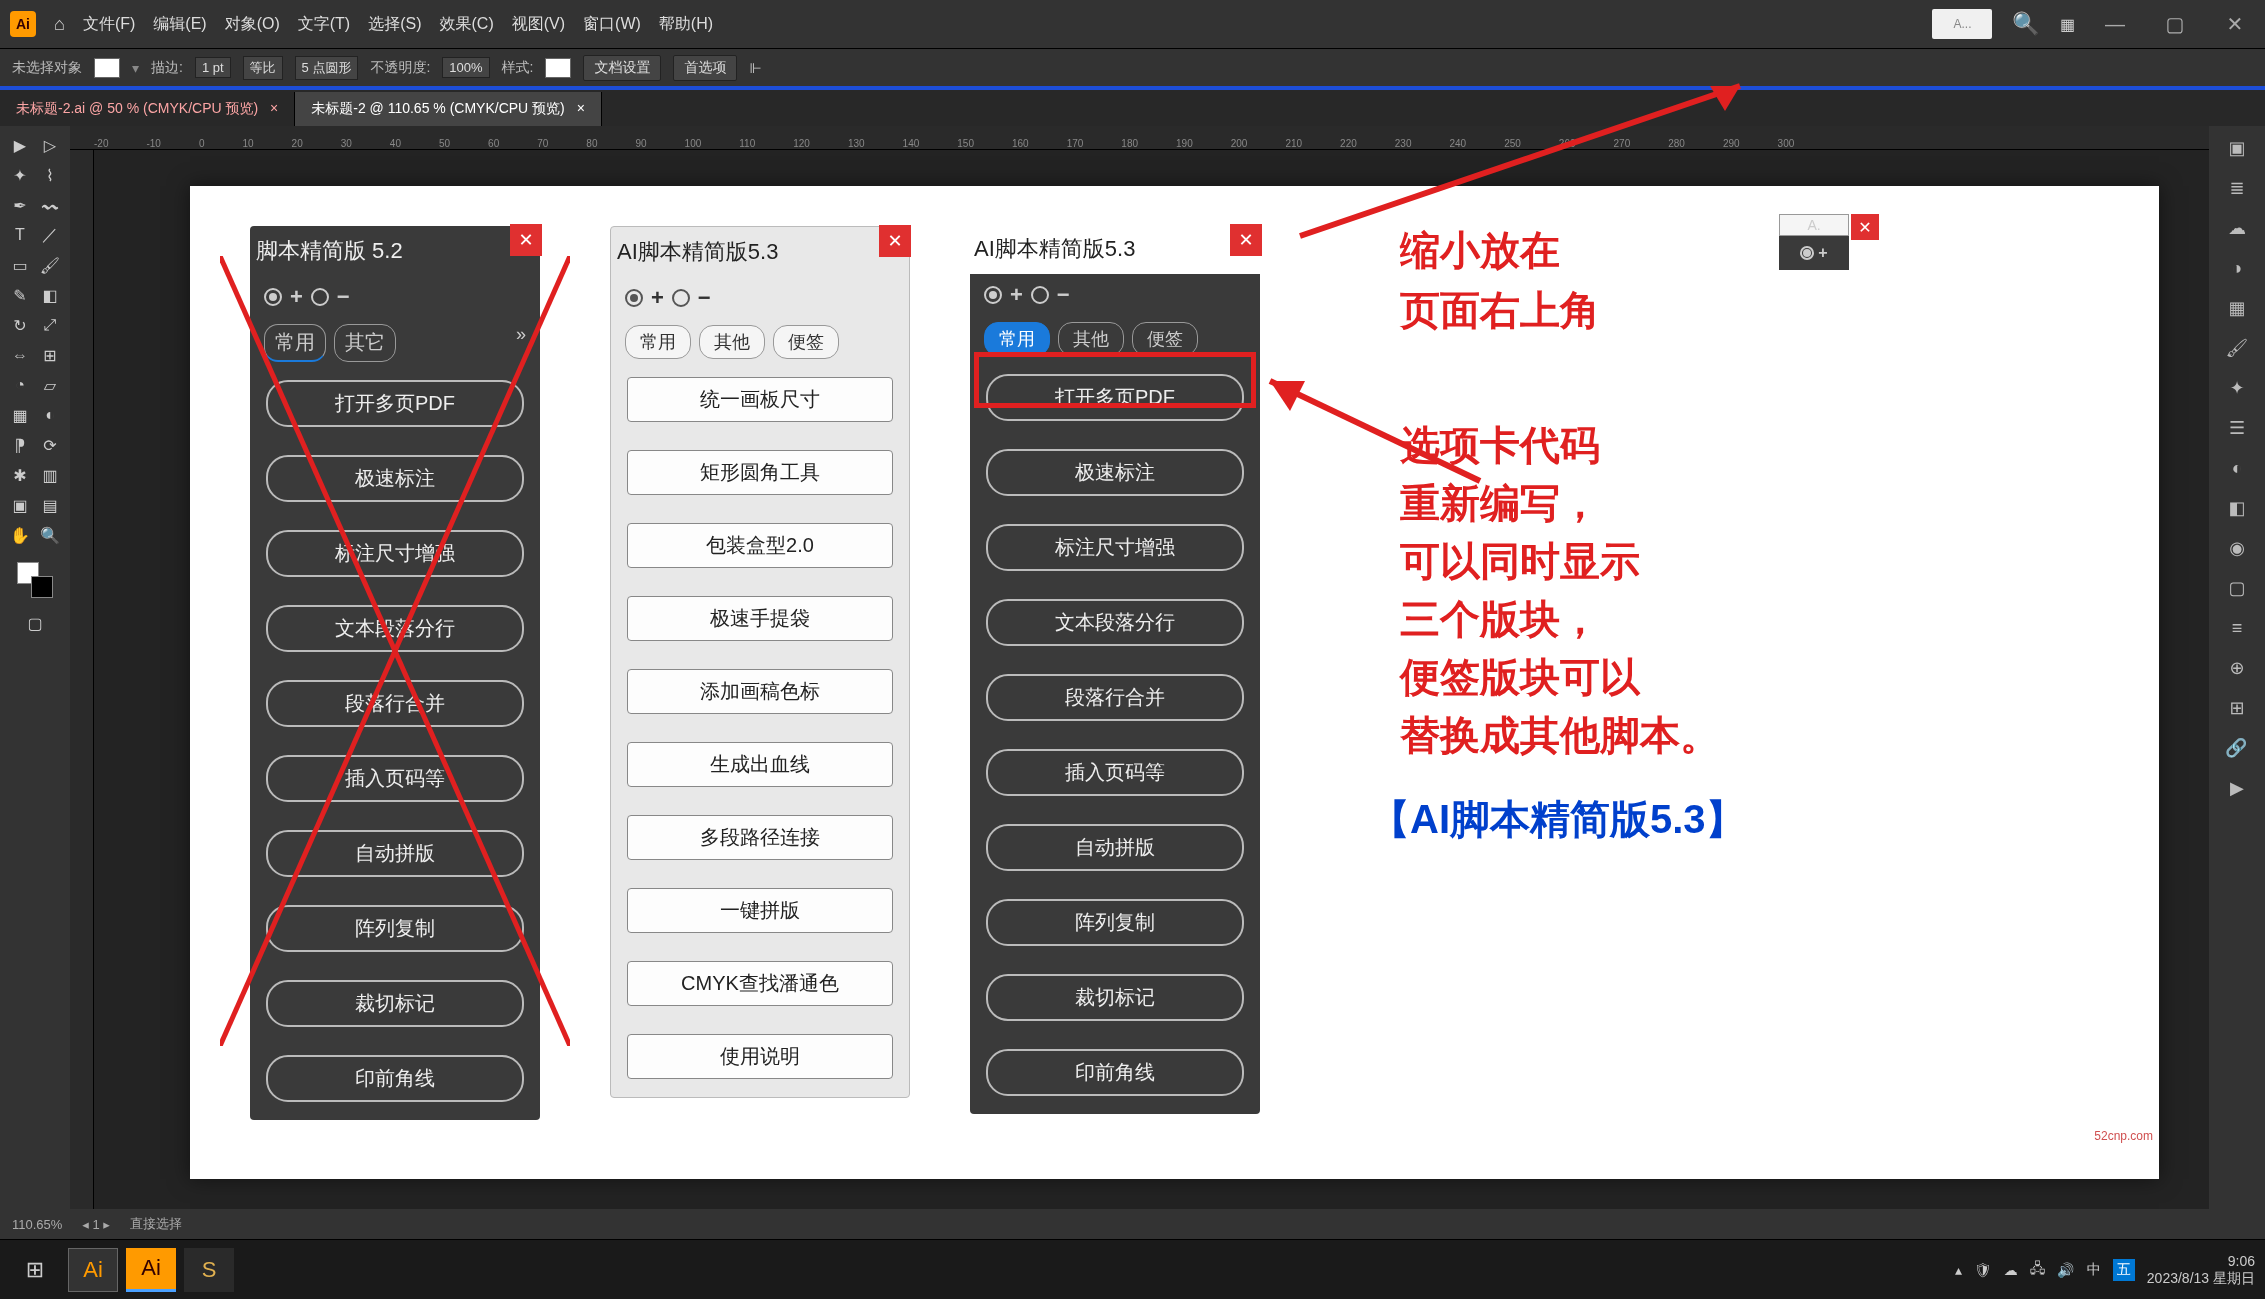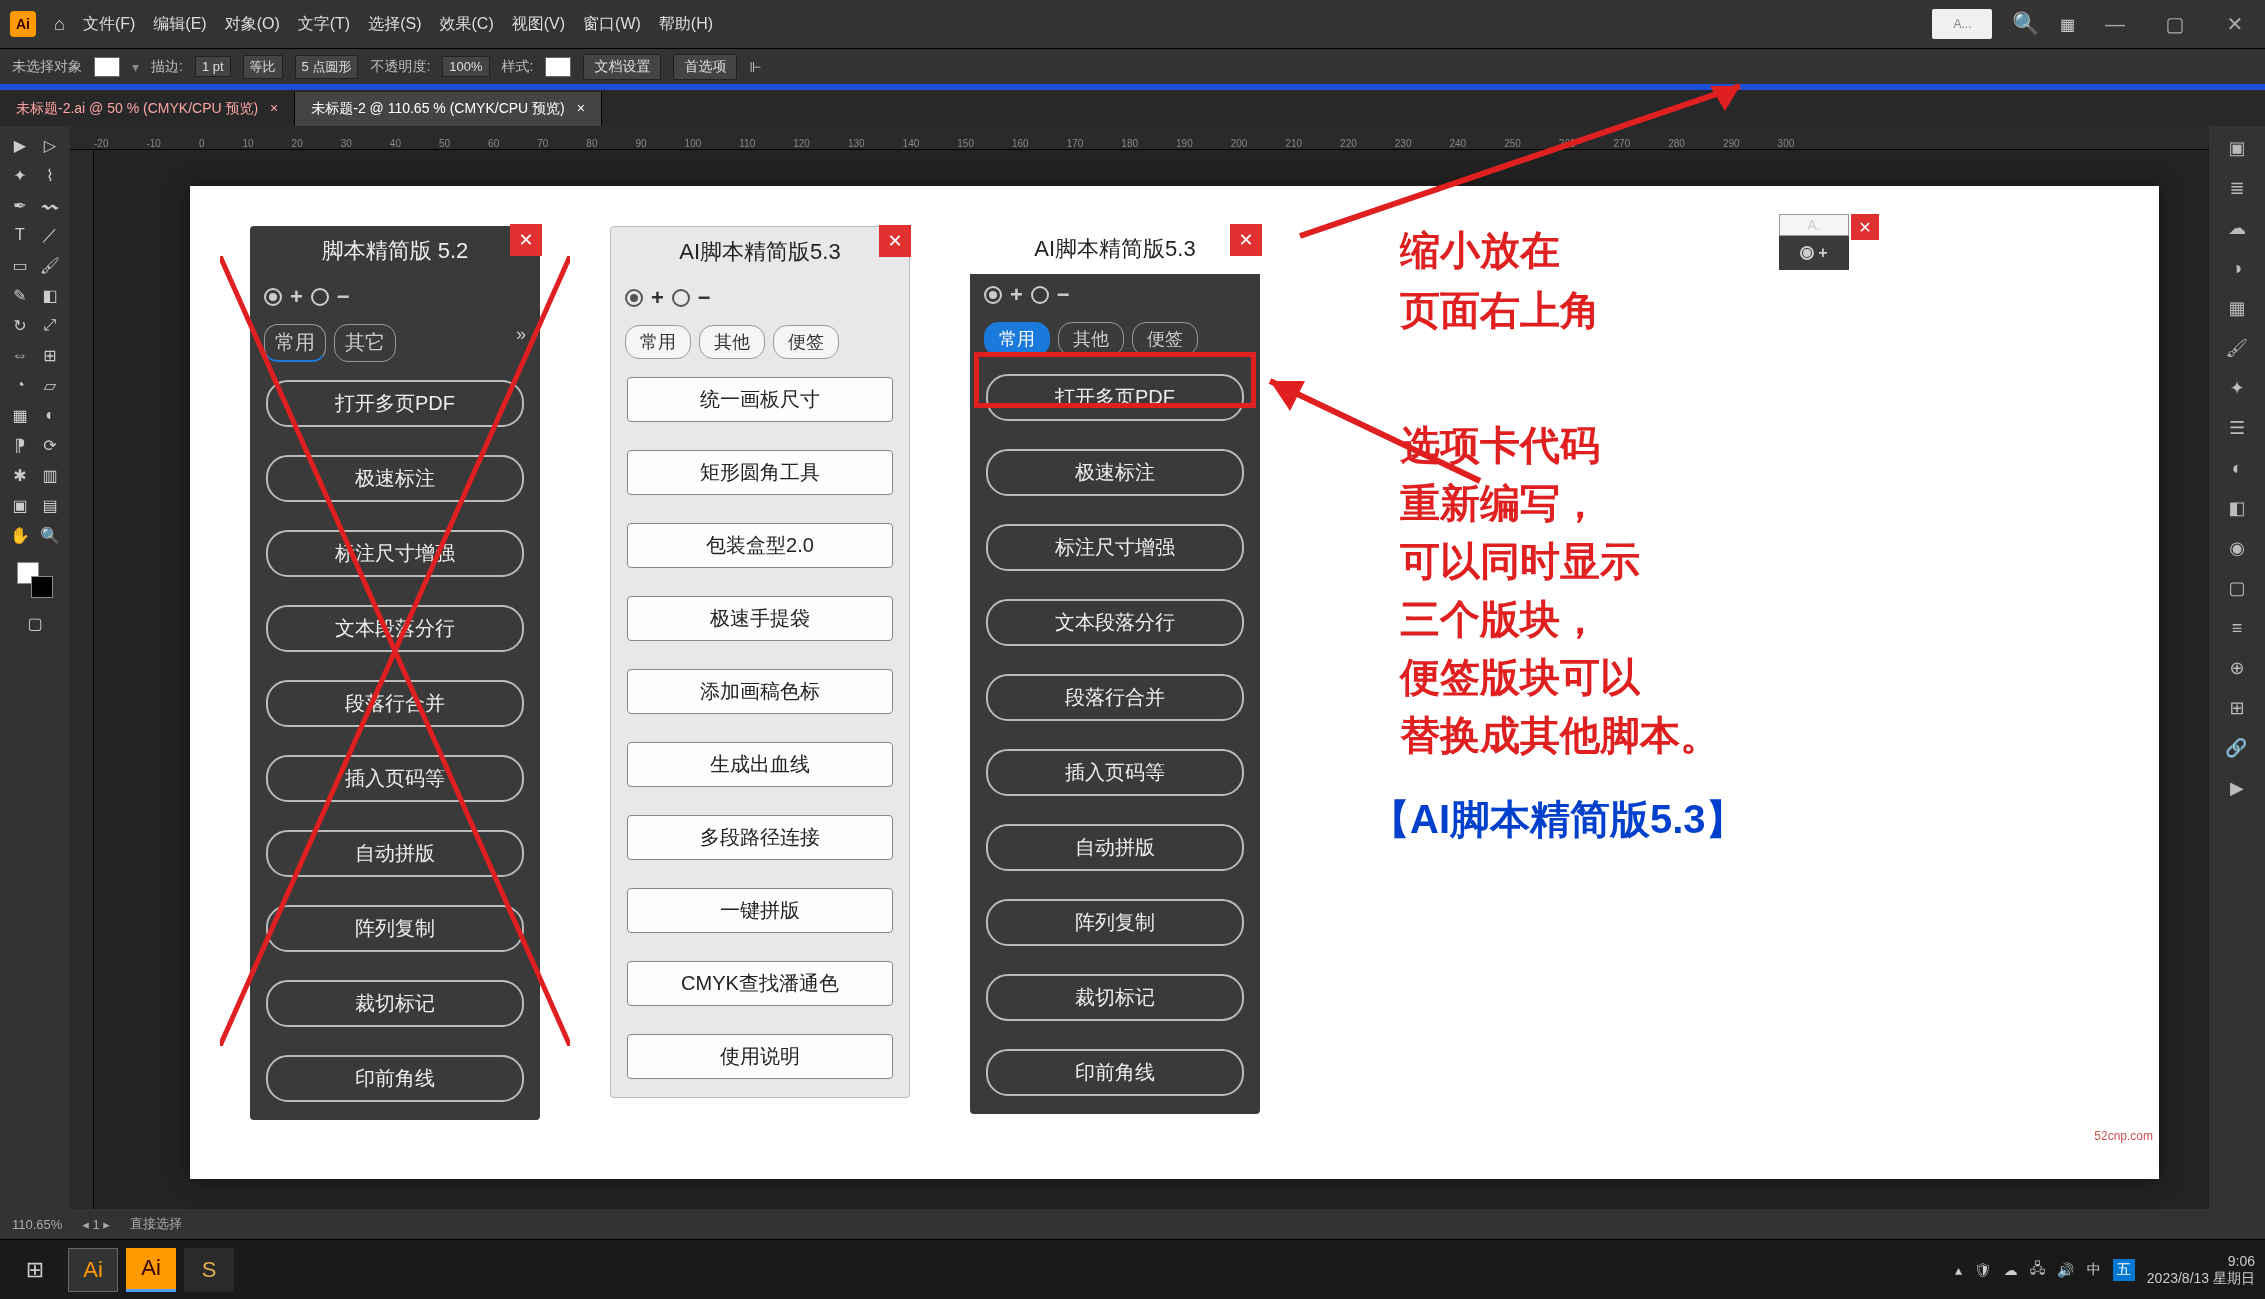--- a/index.html
+++ b/index.html
@@ -9,21 +9,21 @@
 .menubar { height: 48px; background: #333; display: flex; align-items: center; padding: 0 10px; gap: 18px; font-size: 16px; }
 .menubar .logo { width: 26px; height: 26px; background: #ff9a00; border-radius: 4px; display: flex; align-items: center; justify-content: center; color: #330000; font-weight: bold; font-size: 14px; }
 .menubar .home { font-size: 18px; color: #ccc; }
 .menubar .menu-item { color: #ddd; cursor: pointer; }
 .menubar .right-area { margin-left: auto; display: flex; align-items: center; gap: 20px; }
 .menubar .searchfield { width: 60px; height: 30px; background: #f0f0f0; border-radius: 2px; display:flex;align-items:center;justify-content:center;color:#888;font-size:12px;}
 .menubar .search-icon { font-size: 22px; }
 .menubar .winbtn { width: 40px; color: #aaa; text-align: center; font-size: 20px; }
 
 
-.optionsbar { height: 42px; background: #333; border-top: 1px solid #000; border-bottom: 6px solid #1d4ed8; display: flex; align-items: center; padding: 0 12px; gap: 12px; font-size: 14px; }
+.optionsbar { height: 42px; background: #333; border-top: 1px solid #000; border-bottom: 4px solid #1d4ed8; display: flex; align-items: center; padding: 0 12px; gap: 12px; font-size: 14px; }
 .optionsbar .swatch { width: 26px; height: 20px; background: #fff; border: 1px solid #666; }
 .optionsbar .dropdown { background: #444; border: 1px solid #222; padding: 2px 6px; color: #ddd; font-size: 13px; }
 .optionsbar .label { color: #bbb; }
 .optionsbar .btn { background: #444; border: 1px solid #222; padding: 3px 10px; color: #ddd; border-radius: 2px; }
 
 
 .doctabs { height: 36px; background: #282828; display: flex; align-items: flex-end; font-size: 14px; }
 .doctabs .tab { padding: 8px 16px; color: #fca5a5; border-right: 1px solid #000; }
 .doctabs .tab.active { background: #444; color: #fff; }
 
@@ -42,21 +42,21 @@
 .artboard-wrap { position: absolute; left: 120px; top: 60px; right: 50px; bottom: 30px; background: #fff; box-shadow: 0 0 20px rgba(0,0,0,0.5); }
 .artboard { width: 100%; height: 100%; position: relative; }
 
 .panels-right { width: 56px; background: #333; display: flex; flex-direction: column; align-items: center; padding: 6px 0; gap: 8px; }
 .panels-right .picon { width: 36px; height: 32px; display: flex; align-items: center; justify-content: center; color: #bbb; font-size: 18px; }
 
 
 .script-panel { position: absolute; border-radius: 4px; }
 .script-panel.dark { background: #3a3a3a; }
 .script-panel.light { background: #e8e8e8; border: 1px solid #bbb; }
-.panel-title { text-align: center; padding: 10px 6px; font-size: 22px; }
+.panel-title { padding: 10px 6px; font-size: 22px; }
 .panel-title.dark { color: #eee; }
 .panel-title.light { color: #222; }
 .panel-close { position: absolute; top: -2px; right: -2px; width: 32px; height: 32px; background: #e03030; color: #fff; display: flex; align-items: center; justify-content: center; font-size: 18px; }
 .panel-toprow { display: flex; align-items: center; gap: 8px; padding: 8px 14px; }
 .radio { width: 18px; height: 18px; border-radius: 50%; border: 2px solid #ccc; display:inline-flex;align-items:center;justify-content:center;}
 .radio.on::after { content:""; width:8px;height:8px;background:#ccc;border-radius:50%;}
 .radio.light { border-color: #555; }
 .radio.light.on::after { background:#555;}
 .plus-minus { color: #ccc; font-size: 22px; font-weight: bold; }
 .plus-minus.light { color: #333; }

